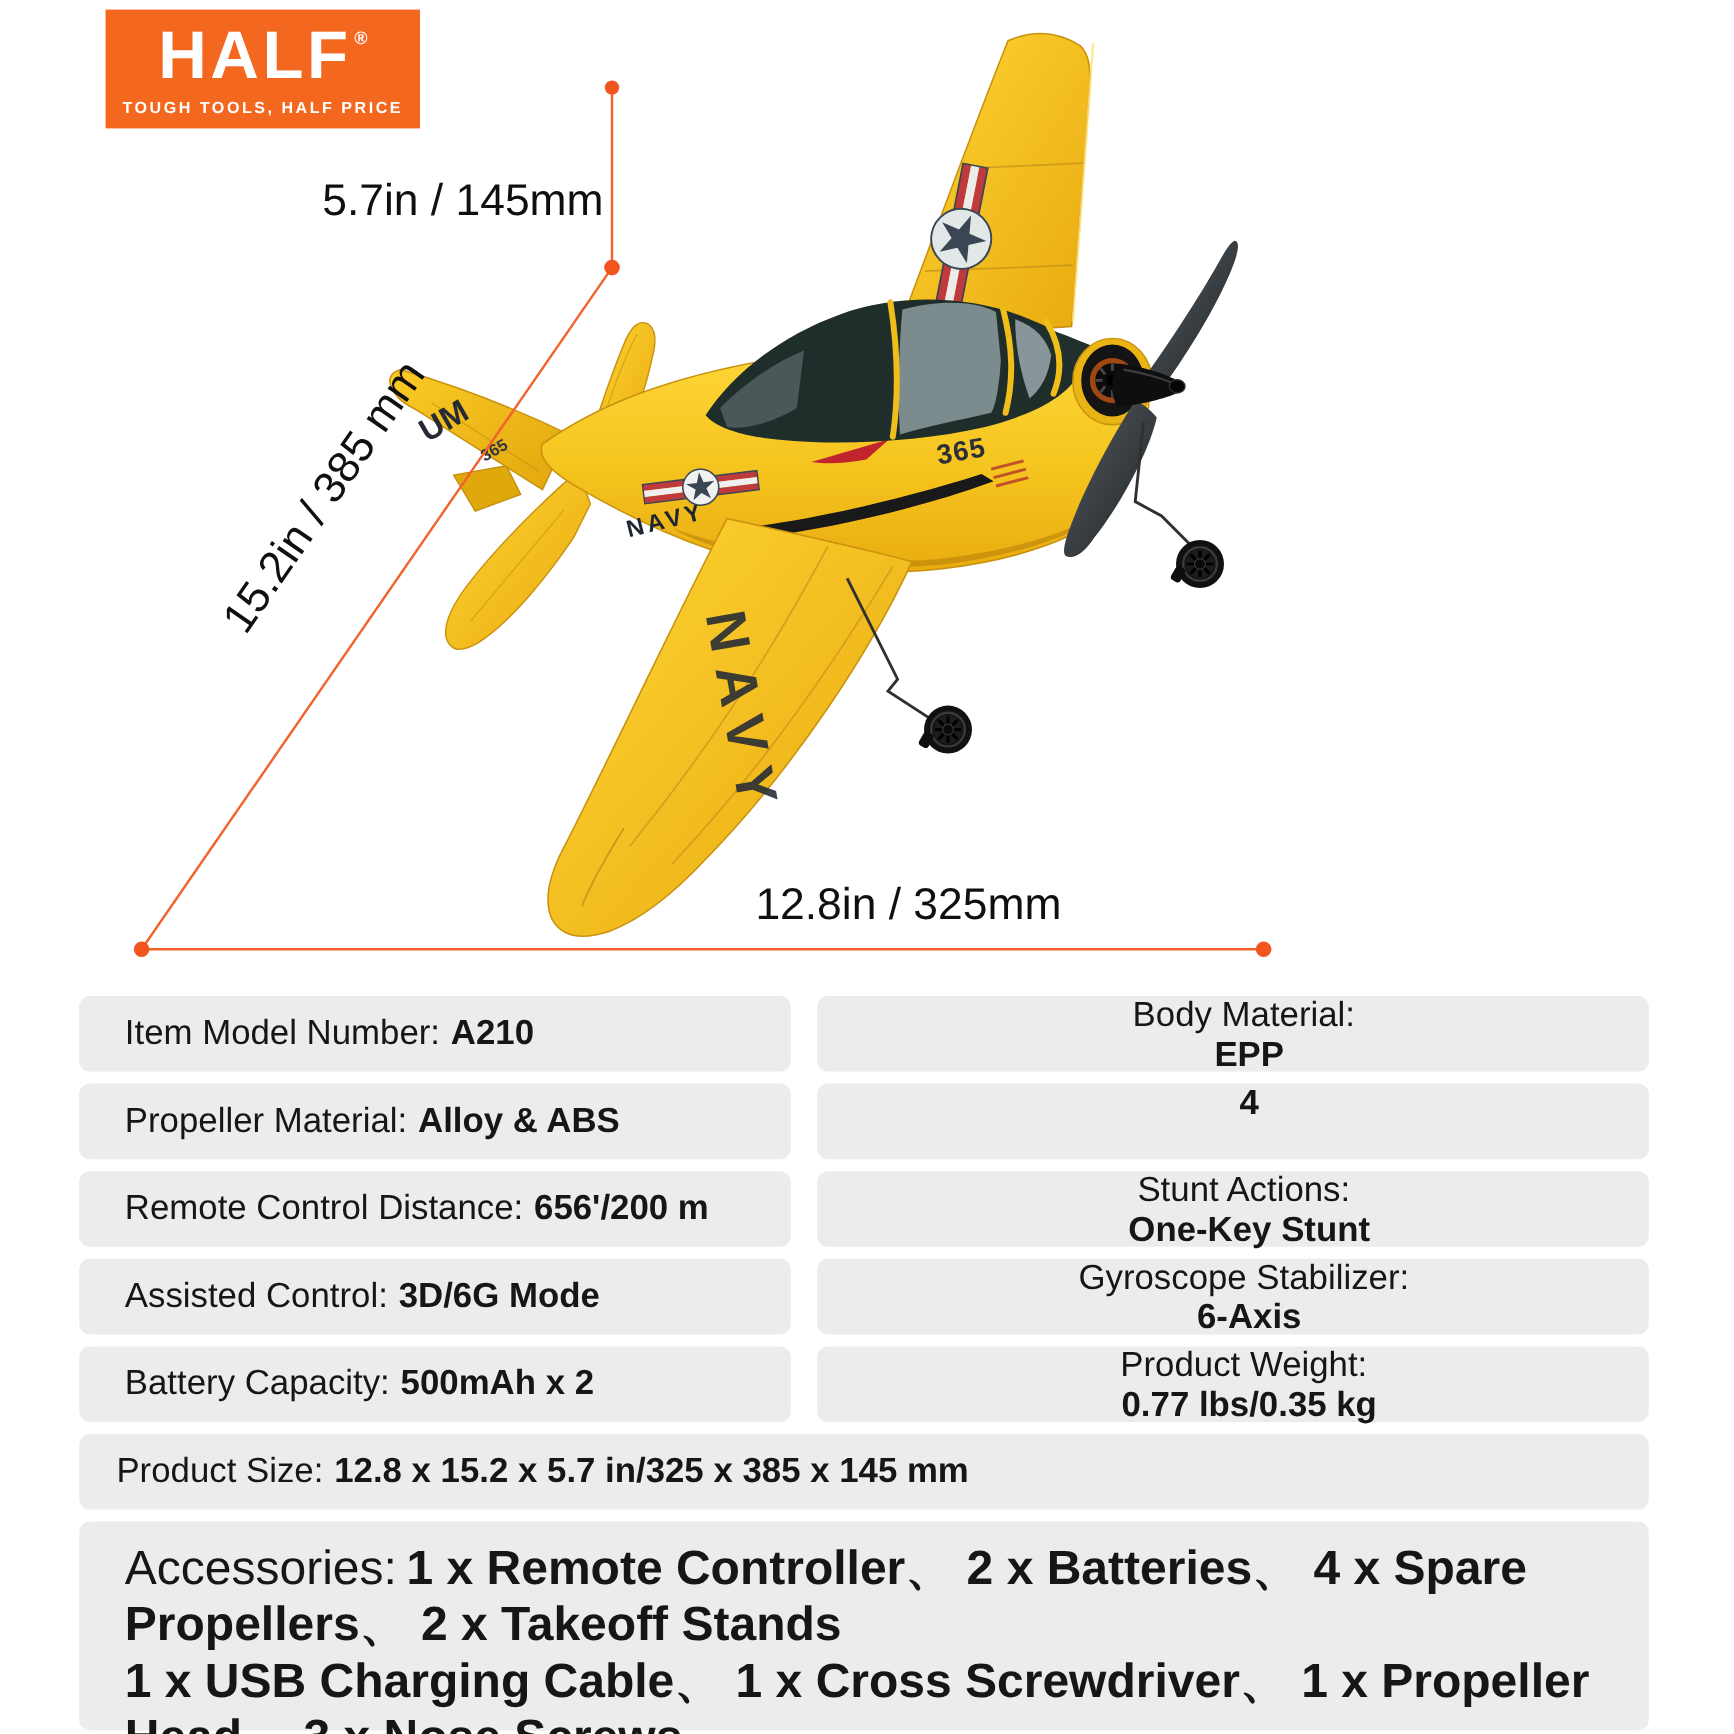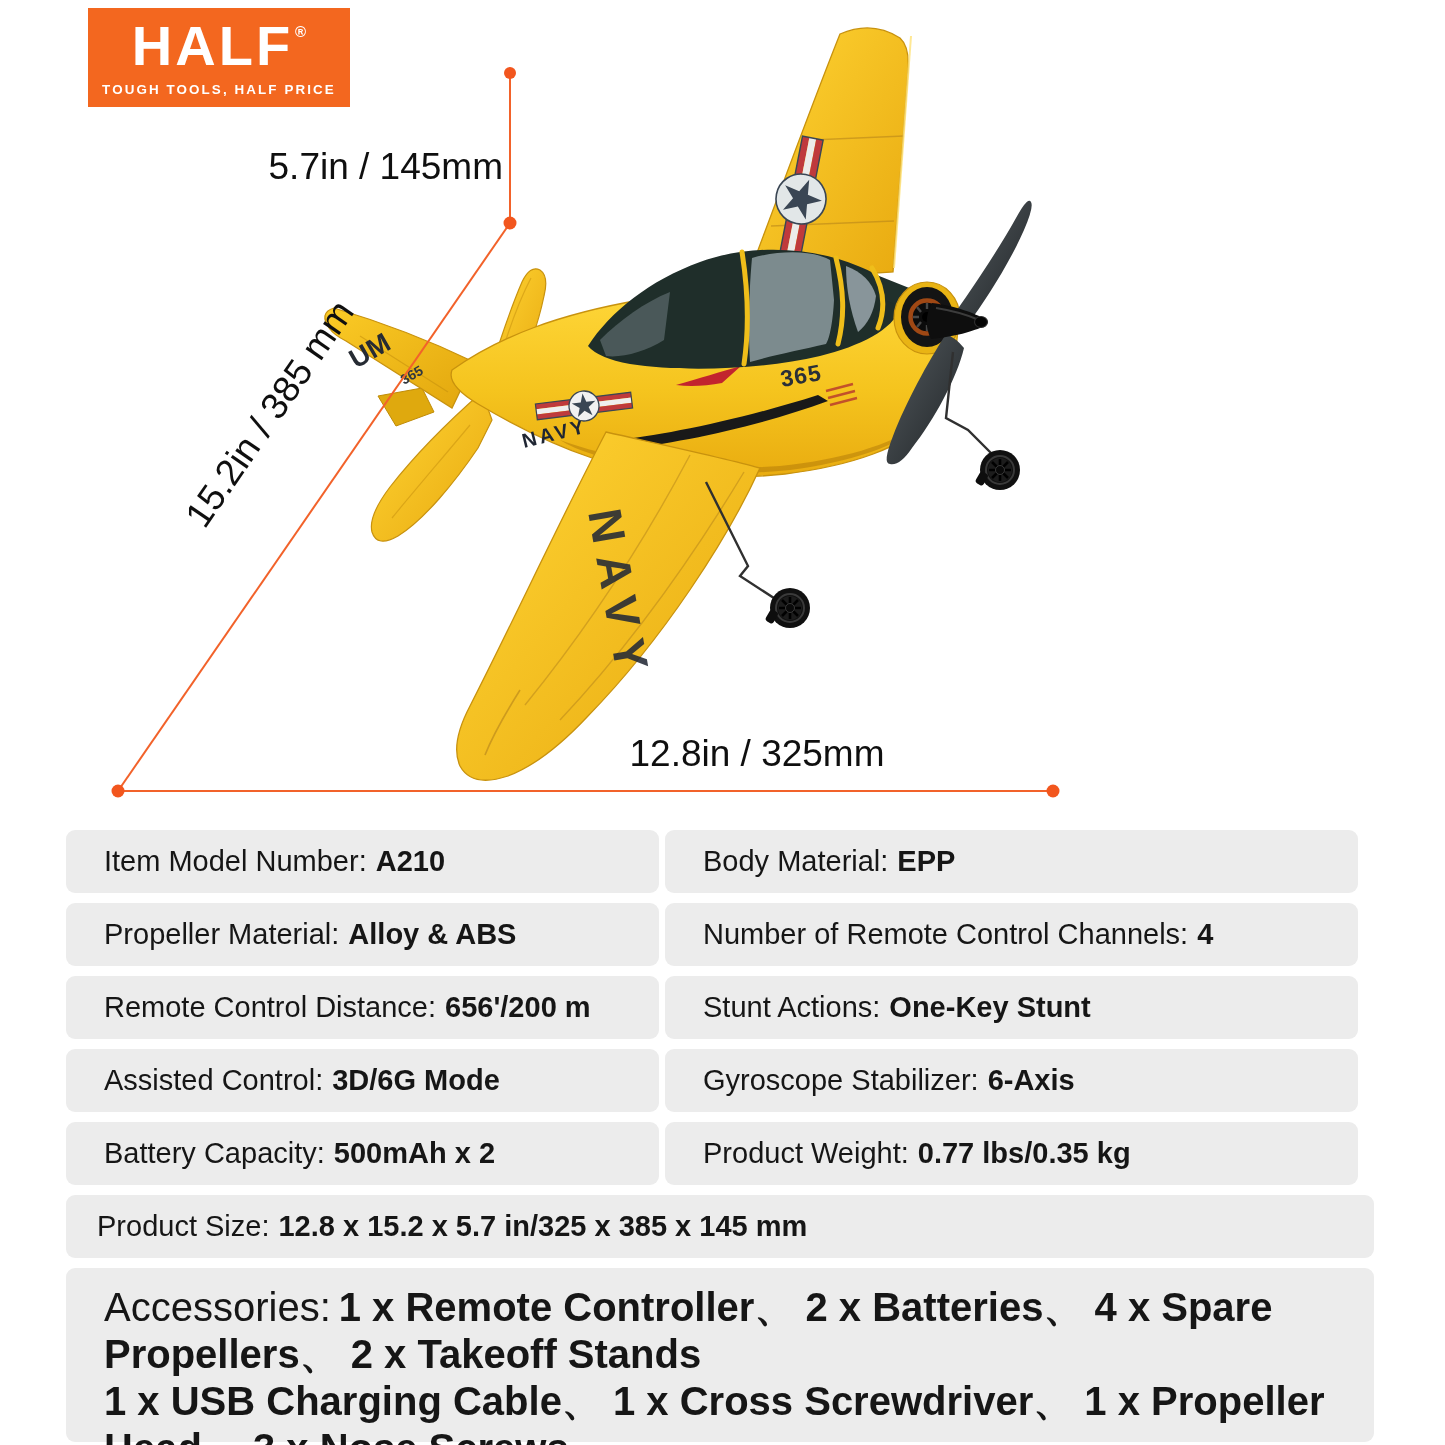--- a/index.html
+++ b/index.html
@@ -18,27 +18,27 @@
   
   .dim{position:absolute;z-index:2;font-size:37px;color:#0f0f0f;white-space:nowrap;}
   .dim-height{left:250px;top:146px;width:253px;text-align:right;}
   .dim-width{left:572px;top:733px;width:370px;text-align:center;}
   .dim-length{left:100px;top:393px;width:340px;text-align:center;transform:rotate(-55.4deg);}
   
   .scene{position:absolute;left:0;top:0;width:1445px;height:1445px;z-index:1;}
   
   .spec-table{position:absolute;left:66px;top:830px;width:1308px;z-index:3;
     display:flex;flex-direction:column;gap:10px;}
-  .spec-row{display:flex;gap:6px;}
+  .spec-row{display:flex;gap:22px;}
   .cell{
     background:#ECECEC;border-radius:9px;height:63px;display:flex;align-items:center;
     padding:0 20px 0 38px;font-size:29px;color:#161616;box-sizing:border-box;white-space:nowrap;
   }
   .cell-left{width:593px;}
-  .cell-right{width:693px;}
+  .cell-right{width:693px;flex-direction:column;}
   .cell-full{width:1308px;padding-left:31px;}
   .val{font-weight:700;margin-left:9px;}
   .cell-acc{
     background:#ECECEC;border-radius:9px;width:1308px;height:174px;box-sizing:border-box;
     padding:16px 30px 0 38px;font-size:40px;color:#161616;
   }
   .acc-line{line-height:47px;font-weight:700;}
   .acc-label{font-weight:400;margin-right:8px;}
 </style>
 </head>
@@ -200,21 +200,20 @@
         <span class="val">EPP</span>
       </div>
     </div>
 
     <div class="spec-row">
       <div class="cell cell-left">
         <span class="lbl">Propeller Material:</span>
         <span class="val">Alloy &amp; ABS</span>
       </div>
       <div class="cell cell-right">
-        <span class="lbl">Number of Remote Control Channels:</span>
         <span class="val">4</span>
       </div>
     </div>
 
     <div class="spec-row">
       <div class="cell cell-left">
         <span class="lbl">Remote Control Distance:</span>
         <span class="val">656'/200 m</span>
       </div>
       <div class="cell cell-right">

